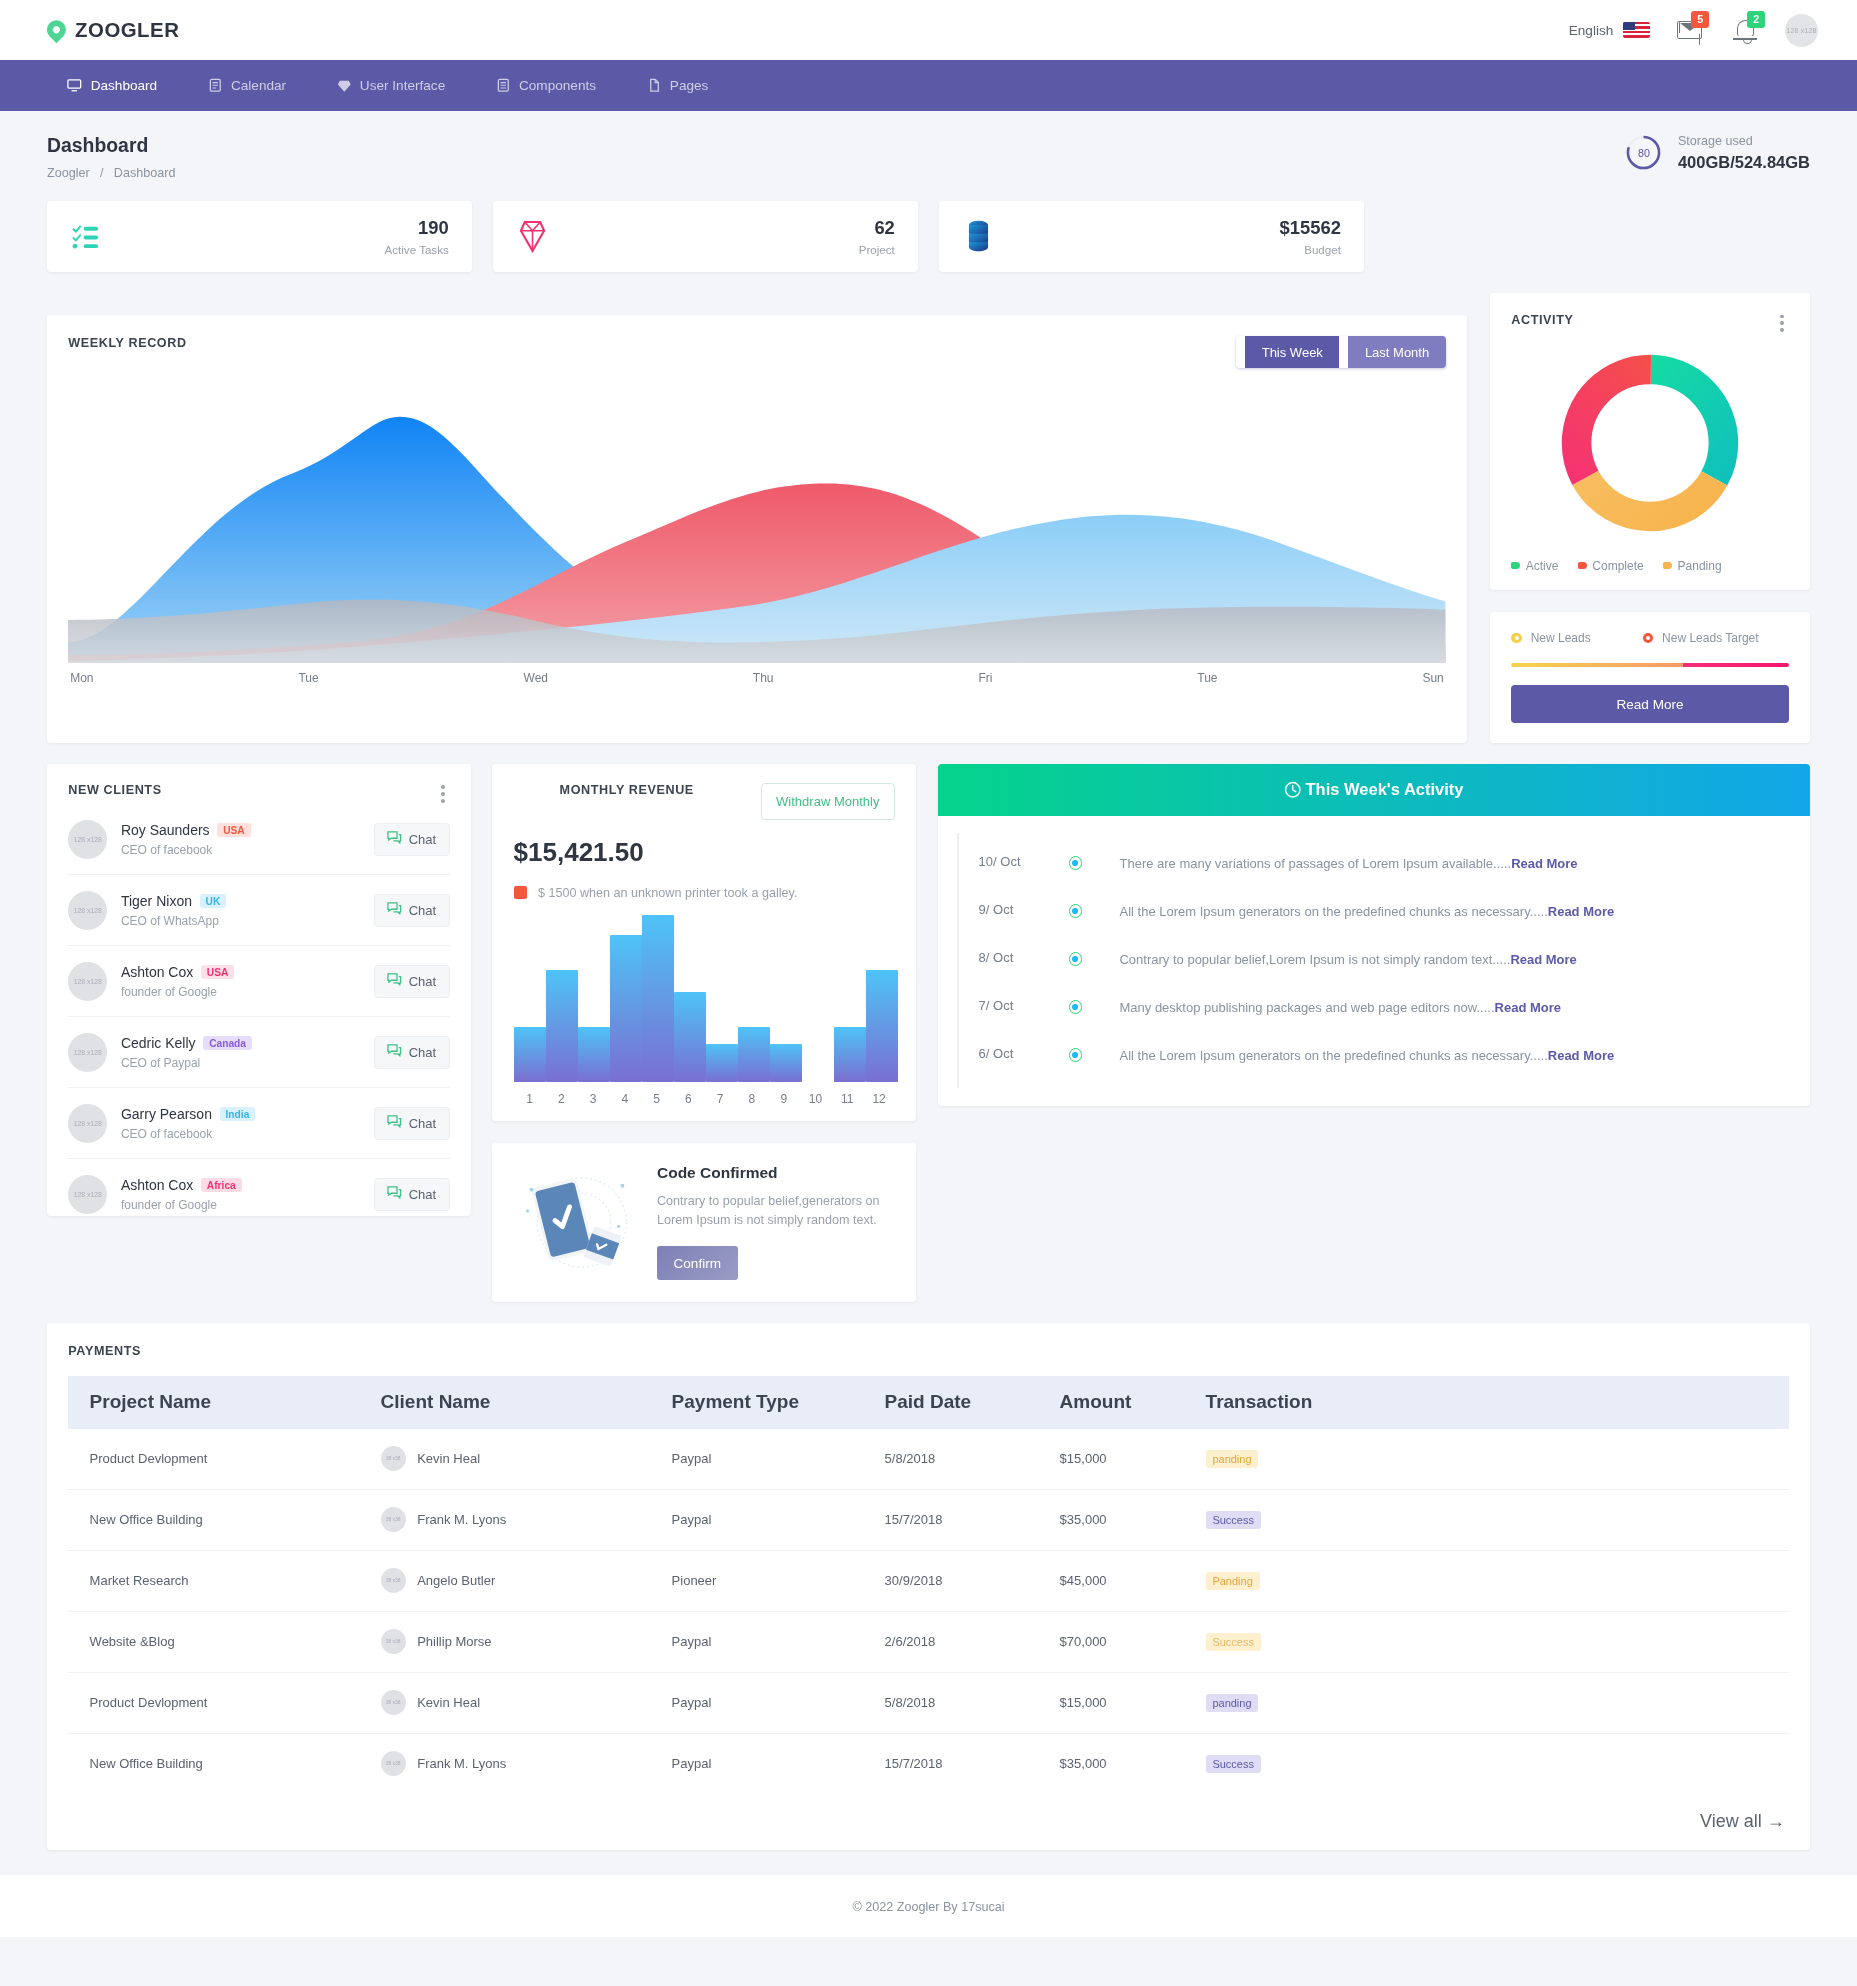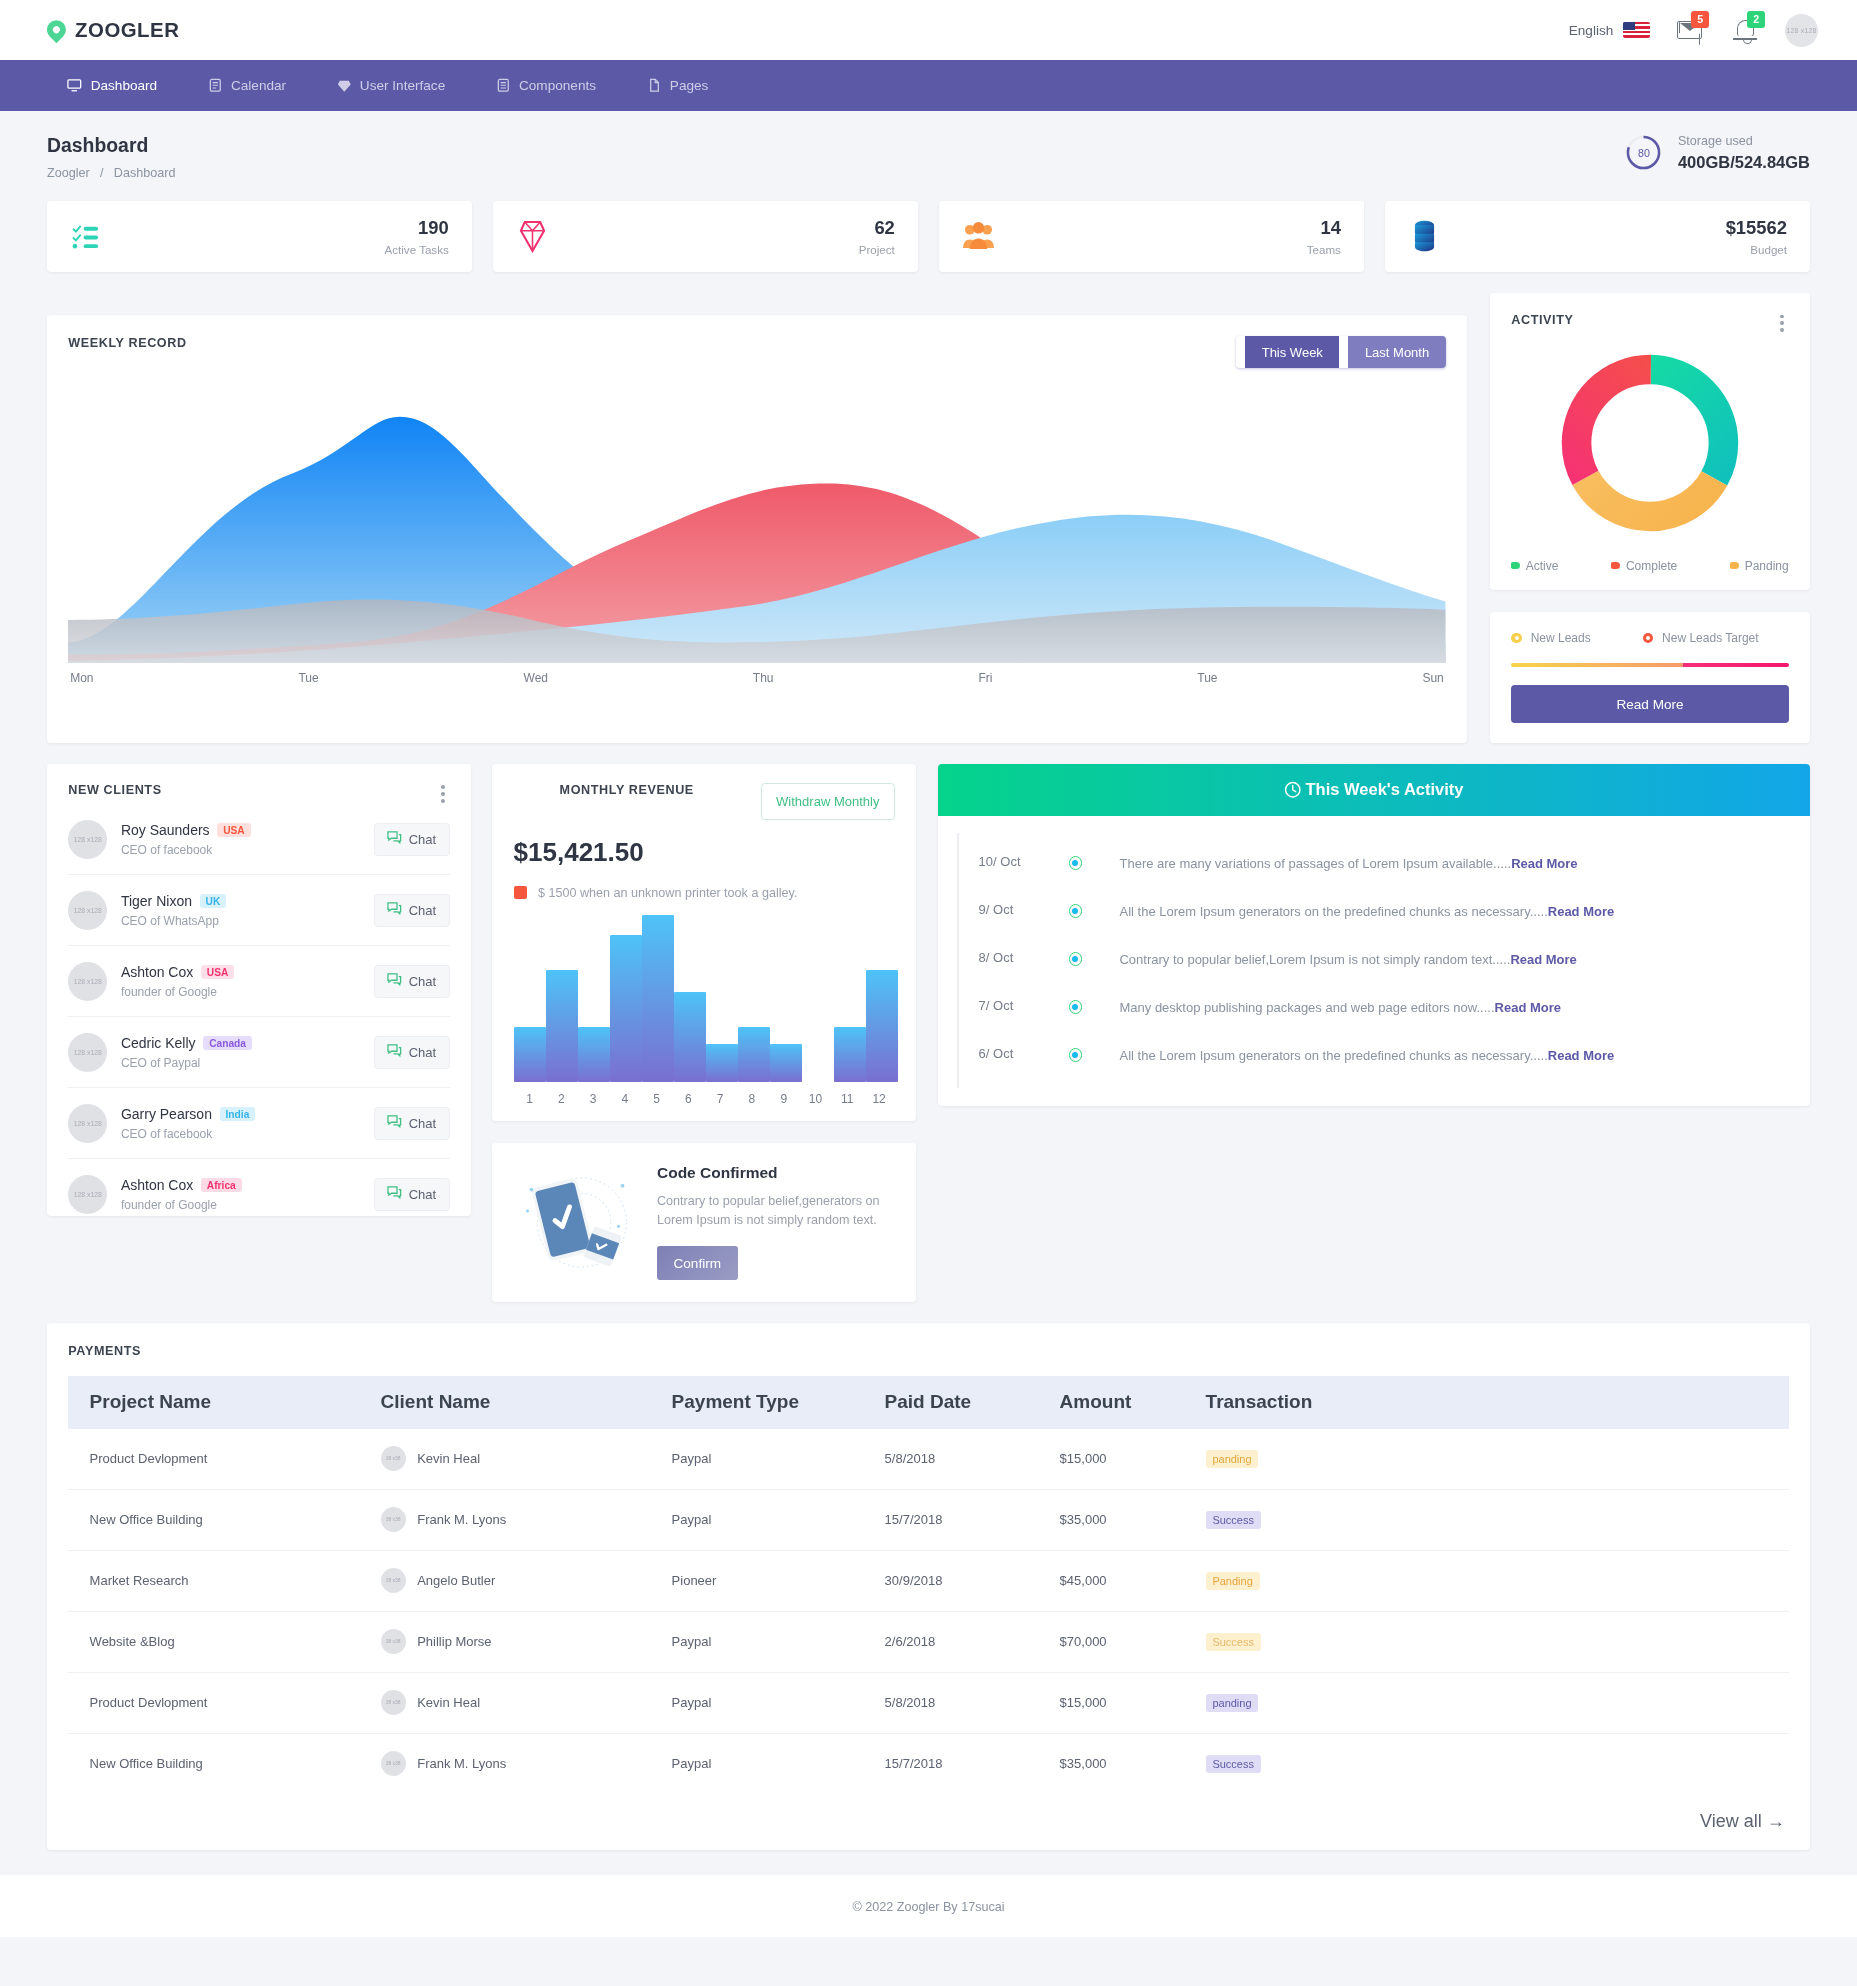--- a/index.html
+++ b/index.html
@@ -121,21 +121,21 @@
   .weekly-chart svg { display: block; width: 100%; height: 100%; }
   .weekday-row { display: flex; justify-content: space-between; padding: 8.7px 1.9px 0 1.9px; font-size: 12px; color: #757d8a; }
 
   
   .grid-top { display: grid; grid-template-columns: 1fr 320px; gap: 23px; margin-top: 21.3px; }
   .activity-card { padding: 19.4px 21.3px 17.5px 21.3px; }
   .activity-head { display: flex; justify-content: space-between; align-items: flex-start; }
   .kebab { display: flex; flex-direction: column; gap: 2.9px; cursor: pointer; padding: 1.9px 4.9px; }
   .kebab i { width: 3.9px; height: 3.9px; border-radius: 50%; background: #9aa1ad; display: block; }
   .donut-wrap { display: flex; justify-content: center; padding: 11.6px 0 5.8px 0; }
-  .donut-legend { display: flex; justify-content: space-between; gap: 19.4px; font-size: 12px; color: #8a93a0; padding-top: 13.6px; }
+  .donut-legend { display: flex; justify-content: flex-start; gap: 19.4px; font-size: 12px; color: #8a93a0; padding-top: 13.6px; }
   .donut-legend span { display: flex; align-items: center; gap: 5.8px; }
   .lg-dot { width: 8.7px; height: 6.8px; border-radius: 1.9px 3.9px 3.9px 1.9px; display: inline-block; }
   .leads-card { padding: 19.4px 21.3px; margin-top: 21.3px; }
   .leads-legend { display: flex; gap: 52px; font-size: 12px; color: #8a93a0; }
   .leads-legend span { display: flex; align-items: center; gap: 8.7px; }
   .ring-dot { width: 10.7px; height: 10.7px; border-radius: 50%; display: inline-block; position: relative; }
   .ring-dot::after { content: ""; position: absolute; inset: 3.4px; border-radius: 50%; background: #fff; }
   .leads-bar { display: flex; height: 4.9px; border-radius: 2.9px; overflow: hidden; margin-top: 17.5px; }
   .read-more {
     display: block; width: 100%; margin-top: 17.5px; background: #5c5aa7; color: #fff; border: none;
@@ -348,36 +348,20 @@
       <div class="card stat">
         <span class="stat-ico">
           <svg width="27" height="33" viewBox="0 0 28 34">
             <path d="M6 2h16l4 9-12 21L2 11z" fill="none" stroke="#f2326f" stroke-width="2.2"></path>
             <path d="M6 2l8 9 8-9M2 11h24M14 11v21" fill="none" stroke="#f2326f" stroke-width="1.6"></path>
           </svg>
         </span>
         <div>
           <div class="stat-val">62</div>
           <div class="stat-lbl">Project</div>
-        </div>
-      </div>
-      <div class="card stat">
-        <span class="stat-ico">
-          <svg width="33" height="29" viewBox="0 0 34 30">
-            <circle cx="8" cy="8" r="5" fill="#f9a14f"></circle>
-              <path d="M1 27c0-6 3-9 7-9s7 3 7 9z" fill="#f9a14f"></path>
-            <circle cx="26" cy="8" r="5" fill="#f9a14f"></circle>
-              <path d="M19 27c0-6 3-9 7-9s7 3 7 9z" fill="#f9a14f"></path>
-            <circle cx="17" cy="6" r="6" fill="#f78b3c"></circle>
-              <path d="M8 28c0-7 4-11 9-11s9 4 9 11z" fill="#f78b3c"></path>
-          </svg>
-        </span>
-        <div>
-          <div class="stat-val">14</div>
-          <div class="stat-lbl">Teams</div>
         </div>
       </div>
       <div class="card stat">
         <span class="stat-ico">
           <svg width="23" height="33" viewBox="0 0 24 34">
             <defs>
                 <linearGradient id="dbg" x1="0" y1="0" x2="1" y2="1">
               <stop offset="0" stop-color="#1a9bd8"></stop>
                   <stop offset="1" stop-color="#1f2e82"></stop>
                 </linearGradient>

